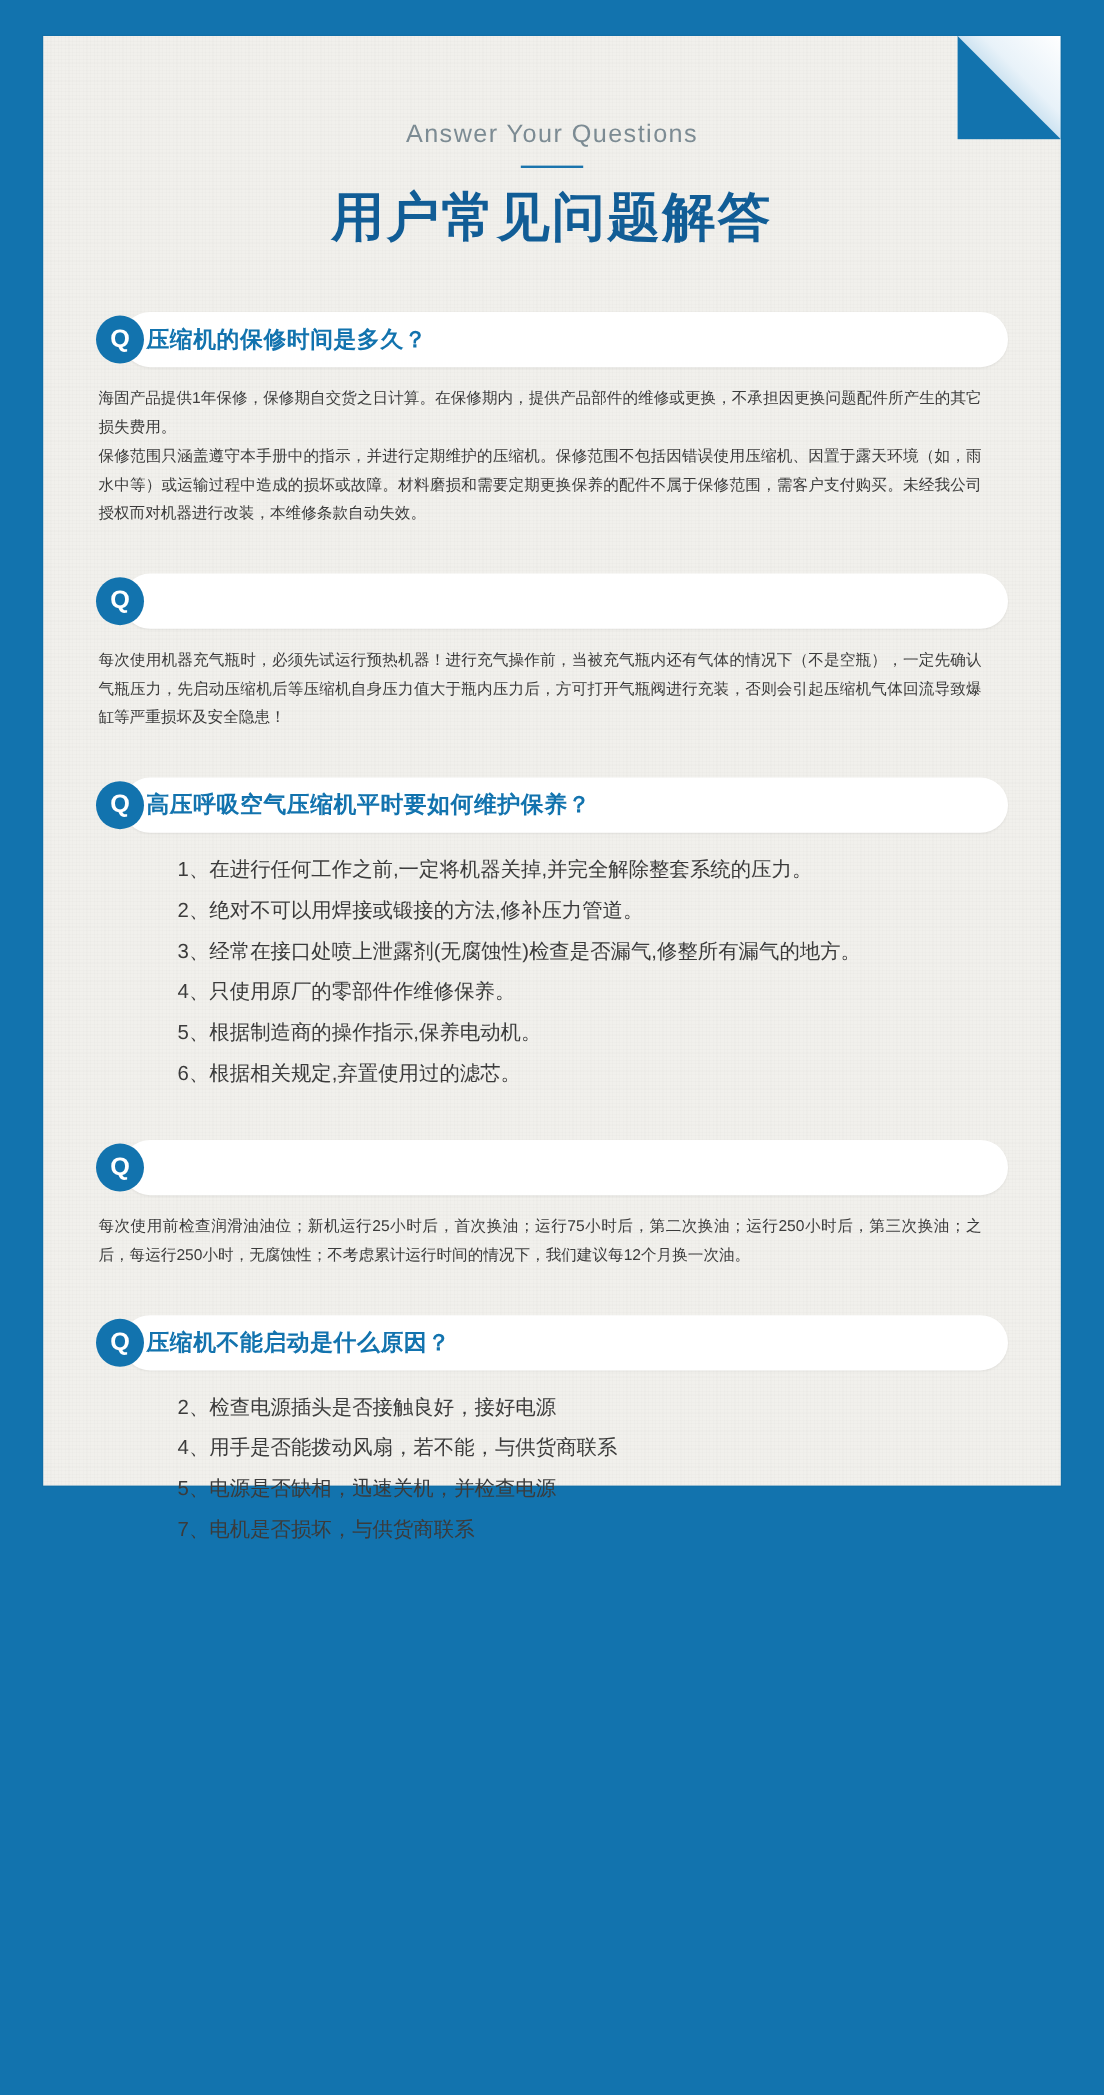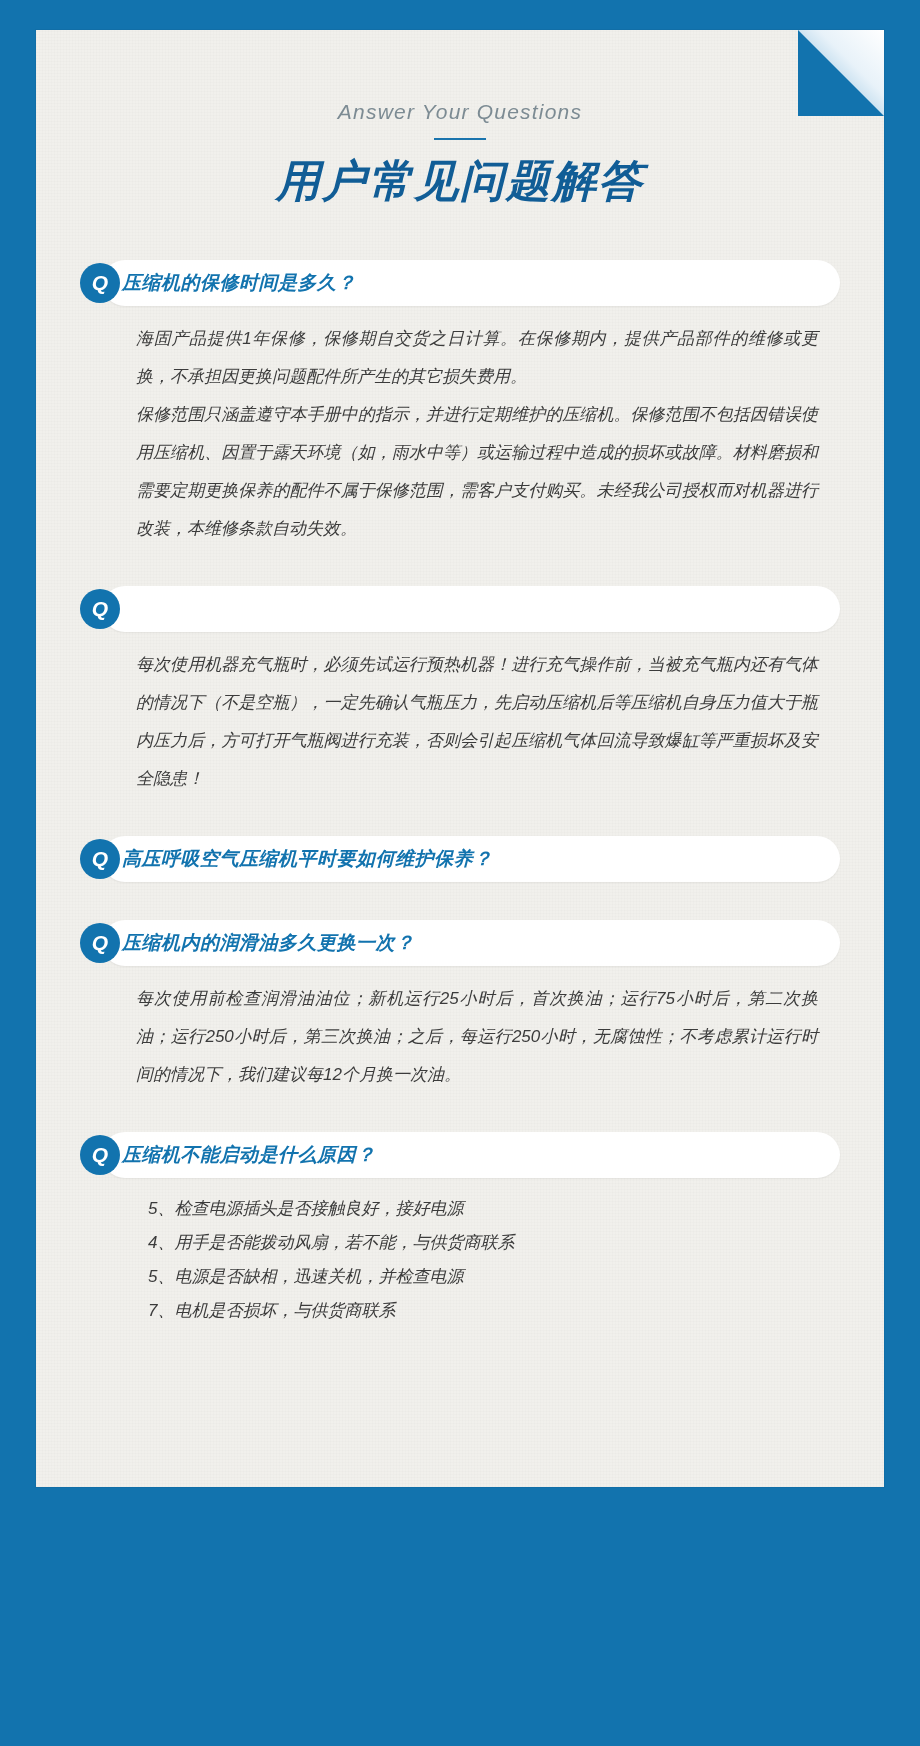--- a/index.html
+++ b/index.html
@@ -14,27 +14,26 @@
     width: 920px;
     height: 1746px;
     background: #1273ae;
     overflow: hidden;
   }
   .card {
     position: absolute;
     left: 36px;
     top: 30px;
     width: 848px;
-    height: 1457px;
+    height: 1208px;
     background: #f1f0ec;
     background-image:
       repeating-linear-gradient(0deg, rgba(0,0,0,0.012) 0px, rgba(0,0,0,0.012) 1px, transparent 1px, transparent 3px),
       repeating-linear-gradient(90deg, rgba(0,0,0,0.012) 0px, rgba(0,0,0,0.012) 1px, transparent 1px, transparent 3px);
     box-shadow: 0 0 0 1px rgba(0,0,0,0.04);
-    font-style: italic;
   }
   
   .fold-bg {
     position: absolute;
     right: 0;
     top: 0;
     width: 86px;
     height: 86px;
     background: #1273ae;
   }
@@ -116,23 +115,23 @@
   .q-text {
     position: relative;
     z-index: 2;
     margin-left: 2px;
     font-size: 19px;
     font-weight: 700;
     color: #1273ae;
     letter-spacing: 0.5px;
   }
   .a-body {
-    margin: 14px 66px 0 100px;
-    font-size: 17px;
-    line-height: 38px;
+    margin: 14px 66px 0 46px;
+    font-size: 13px;
+    line-height: 24px;
     color: #3b3b3b;
     text-align: justify;
   }
   .a-body p { margin: 0; }
   .a-list {
     margin: 14px 66px 0 112px;
     font-size: 17px;
     line-height: 34px;
     color: #3b3b3b;
   }
@@ -181,45 +180,52 @@
       </div>
 
       <div class="gap-2"></div>
 
       <div class="faq-item">
         <div class="q-row">
           <div class="q-pill"></div>
           <div class="q-badge">Q</div>
           <div class="q-text">高压呼吸空气压缩机平时要如何维护保养？</div>
         </div>
-      </div>
-
-      <div class="gap-2"></div>
-
-      <div class="faq-item">
-        <div class="q-row">
-          <div class="q-pill"></div>
-          <div class="q-badge">Q</div>
-          <div class="q-text">压缩机内的润滑油多久更换一次？</div>
+        <div class="a-list">
+          <p>1、在进行任何工作之前,一定将机器关掉,并完全解除整套系统的压力。</p>
+          <p>2、绝对不可以用焊接或锻接的方法,修补压力管道。</p>
+          <p>3、经常在接口处喷上泄露剂(无腐蚀性)检查是否漏气,修整所有漏气的地方。</p>
+          <p>4、只使用原厂的零部件作维修保养。</p>
+          <p>5、根据制造商的操作指示,保养电动机。</p>
+          <p>6、根据相关规定,弃置使用过的滤芯。</p>
+        </div>
+      </div>
+
+      <div class="gap-2"></div>
+
+      <div class="faq-item">
+        <div class="q-row">
+          <div class="q-pill"></div>
+          <div class="q-badge">Q</div>
         </div>
         <div class="a-body">
           <p>每次使用前检查润滑油油位；新机运行25小时后，首次换油；运行75小时后，第二次换油；运行250小时后，第三次换油；之后，每运行250小时，无腐蚀性；不考虑累计运行时间的情况下，我们建议每12个月换一次油。</p>
         </div>
       </div>
 
       <div class="gap-2"></div>
 
       <div class="faq-item">
         <div class="q-row">
           <div class="q-pill"></div>
           <div class="q-badge">Q</div>
           <div class="q-text">压缩机不能启动是什么原因？</div>
         </div>
         <div class="a-list">
-          <p>5、检查电源插头是否接触良好，接好电源</p>
+          <p>2、检查电源插头是否接触良好，接好电源</p>
           <p>4、用手是否能拨动风扇，若不能，与供货商联系</p>
           <p>5、电源是否缺相，迅速关机，并检查电源</p>
           <p>7、电机是否损坏，与供货商联系</p>
         </div>
       </div>
 
     </div>
   </div>
 </div>
 

